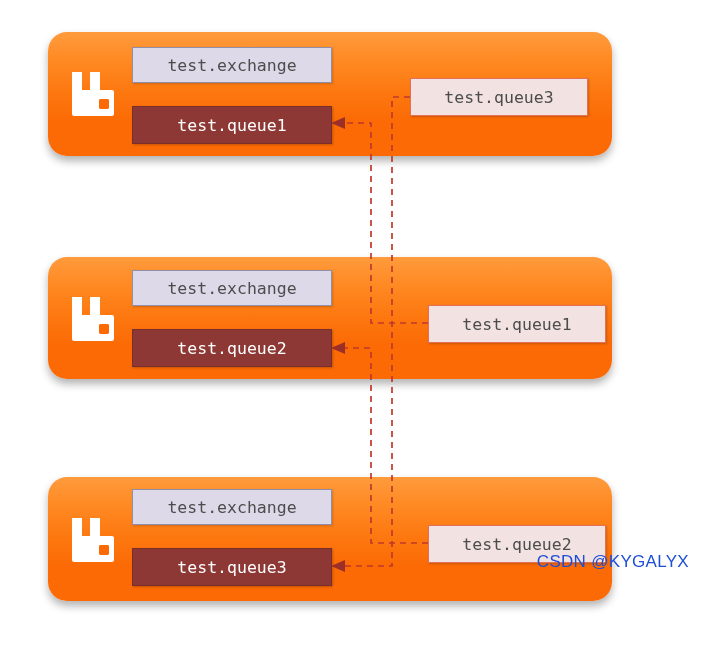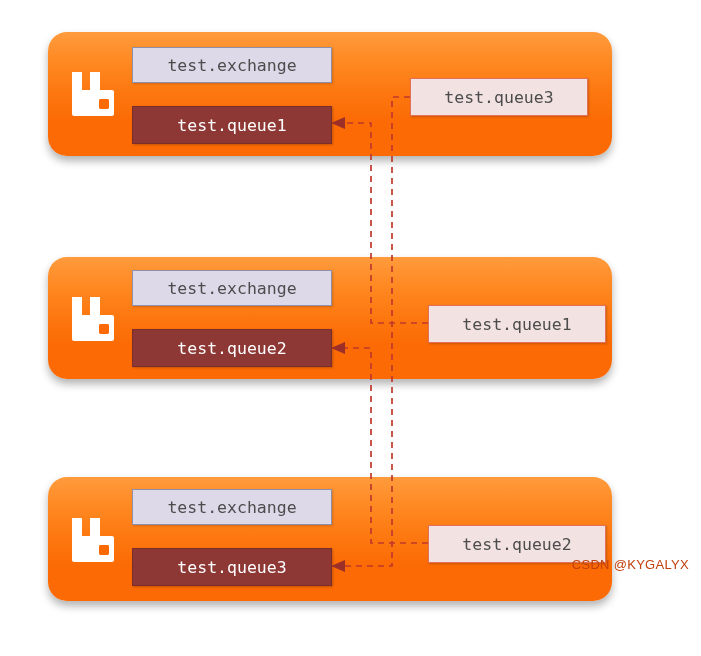--- a/index.html
+++ b/index.html
@@ -102,22 +102,22 @@
     stroke-dasharray: 6 5;
   }
   .conn-head { fill: #9c3029; }
 
   
   .watermark {
     position: absolute;
     right: 12px;
     bottom: 8px;
     font-family: "Liberation Sans", sans-serif;
-    font-size: 13px;
-    color: #c2410c;
+    font-size: 17px;
+    color: #1d4ed8;
     letter-spacing: 0.3px;
   }
 </style>
 </head>
 <body>
 
 <div id="canvas">
 
   <div class="broker" style="left:48px; top:32px; width:564px; height:124px;">
 

